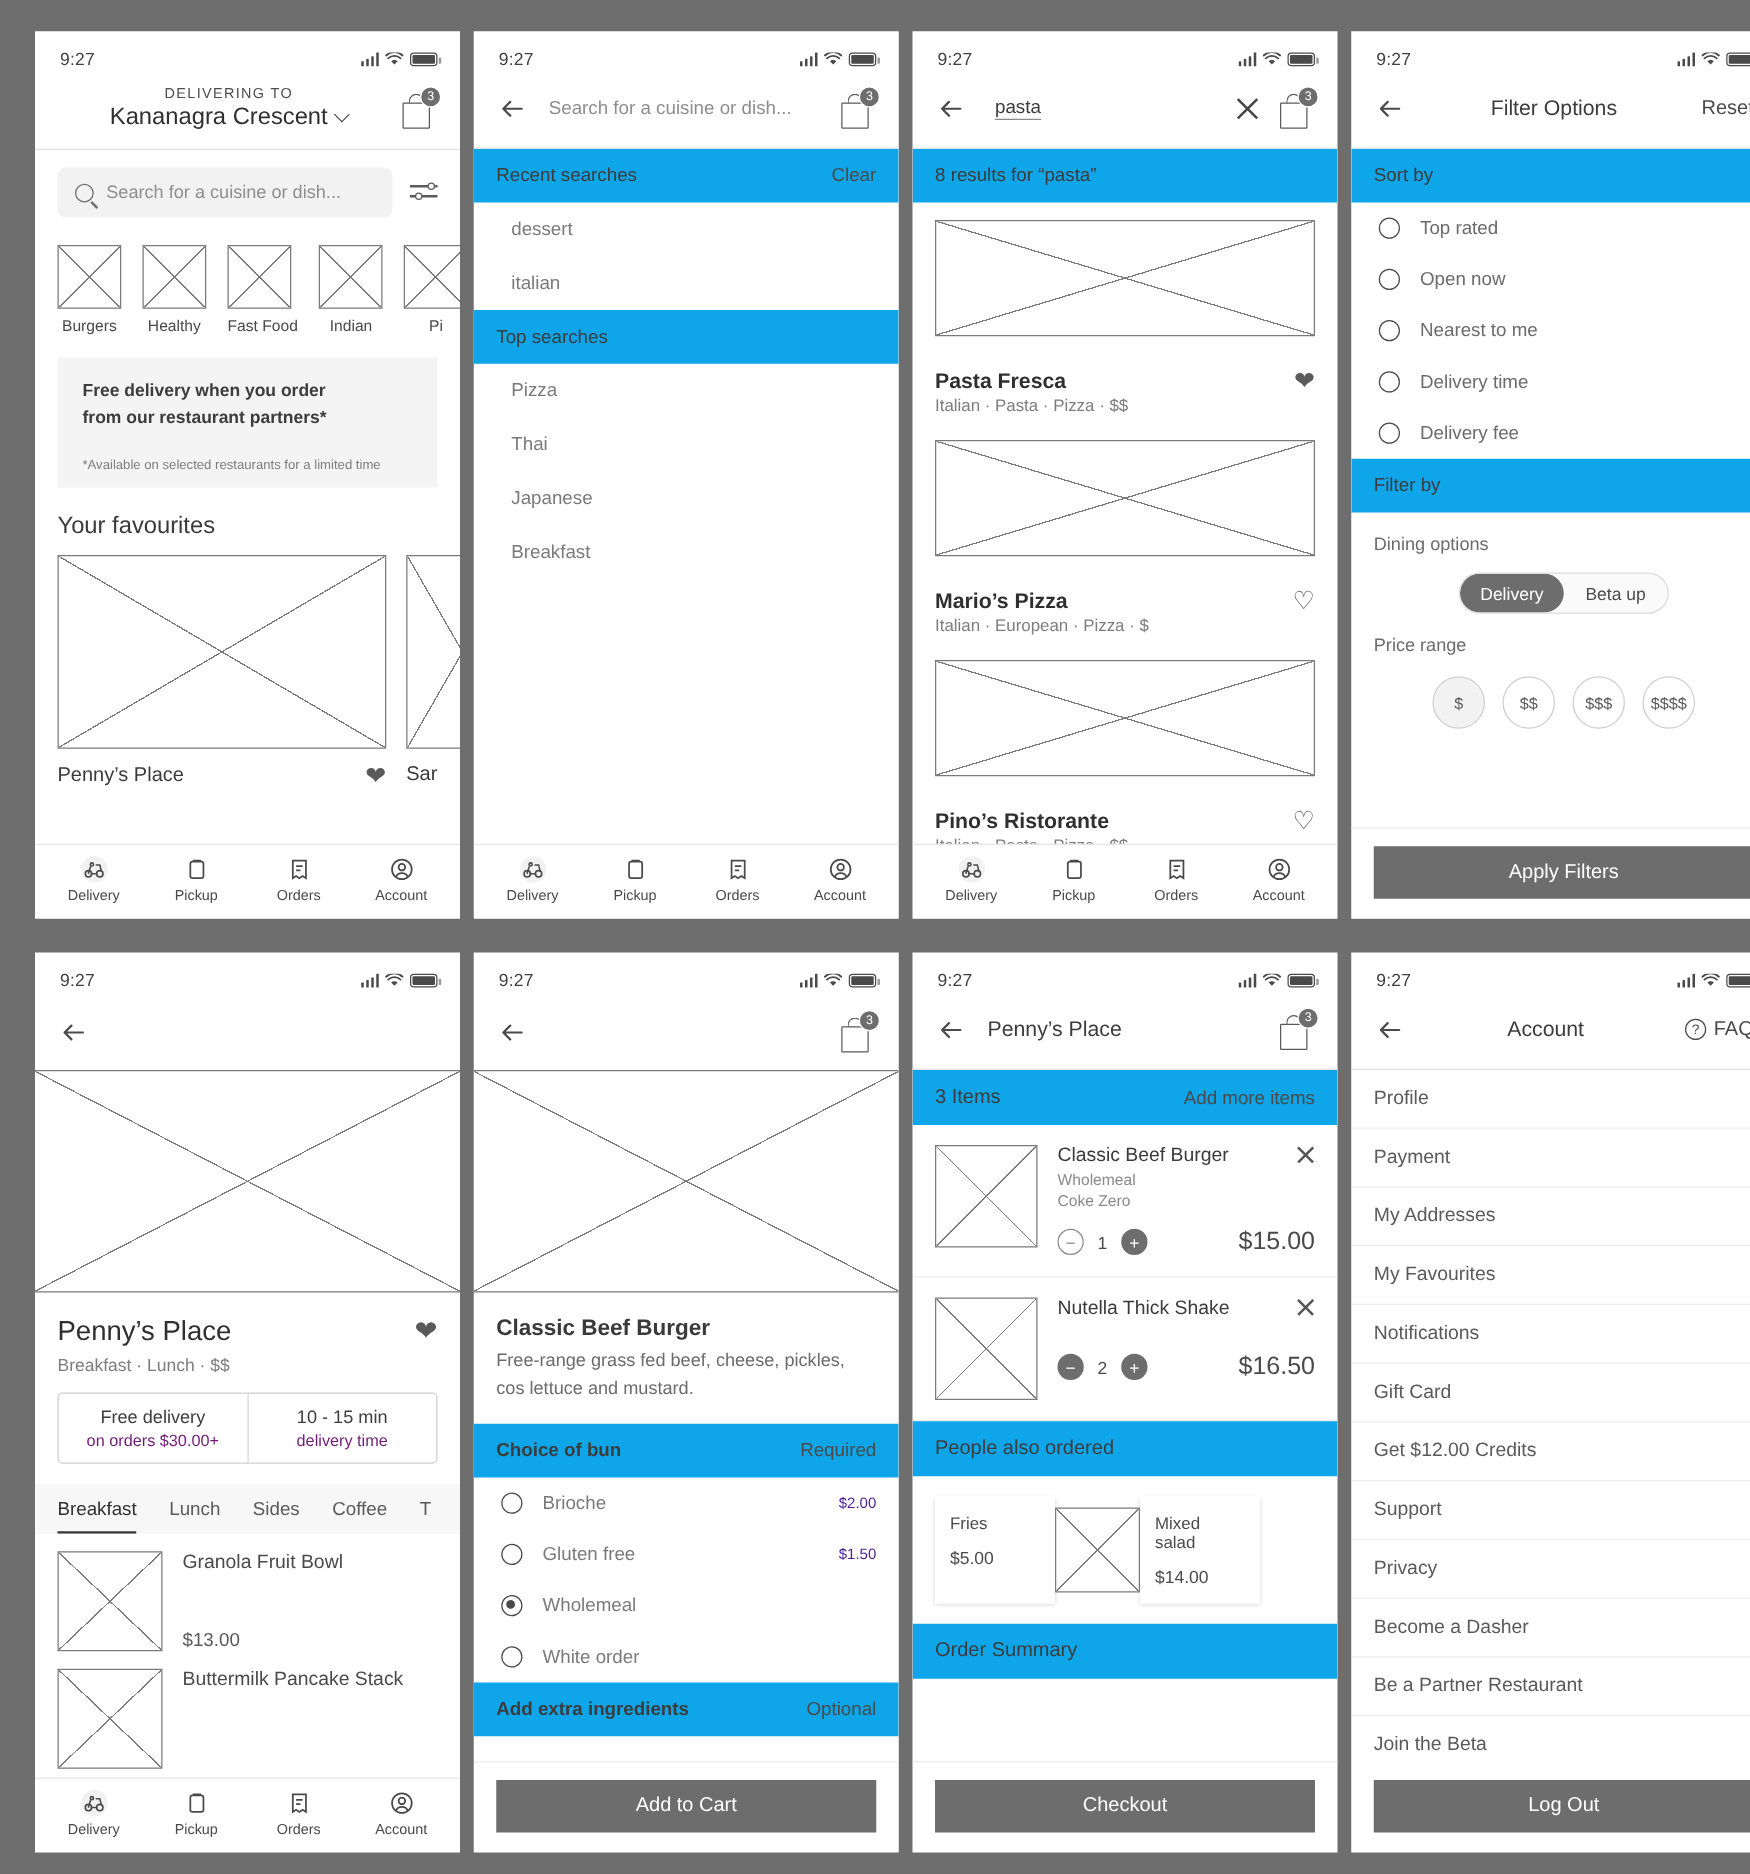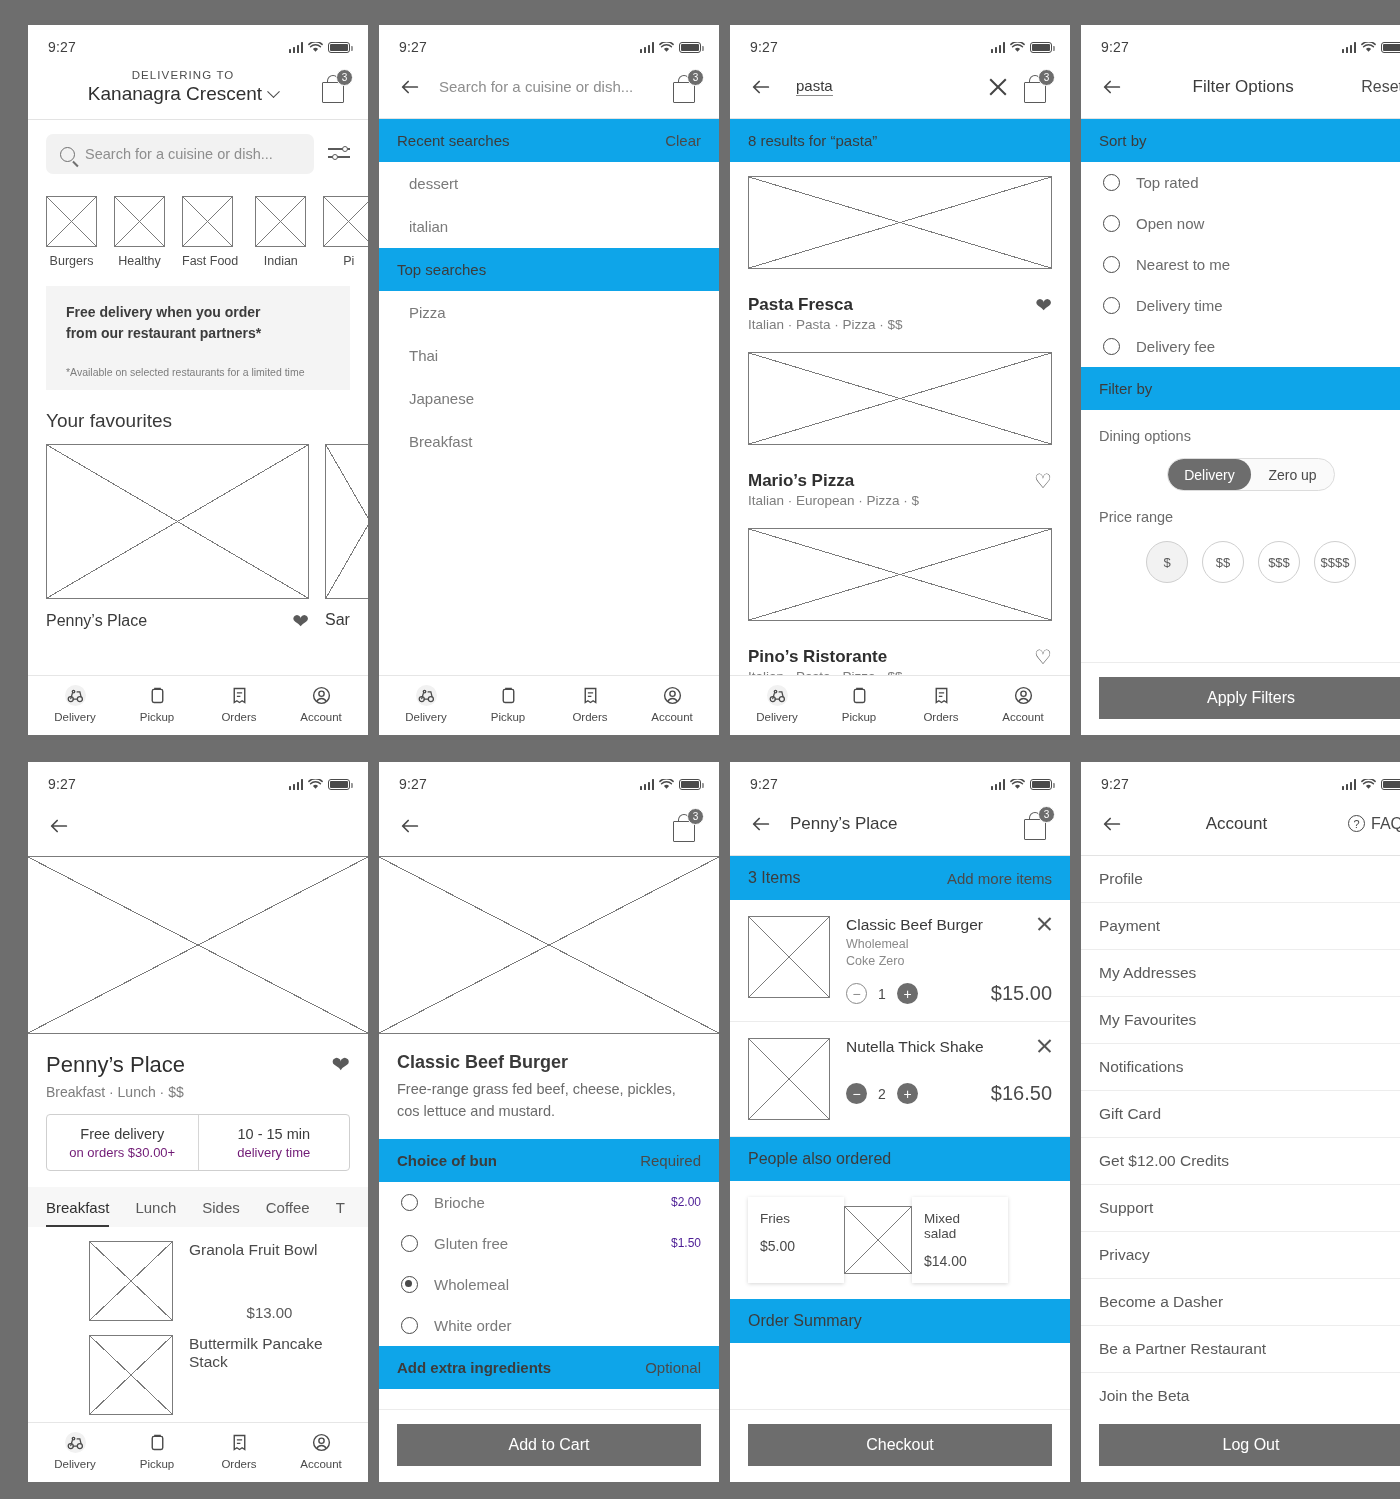--- a/index.html
+++ b/index.html
@@ -200,25 +200,25 @@
   .info-box {
     margin-top: 14px; border:1px solid #cfcfcf; border-radius:4px; display:flex; height: 57px;
   }
   .info-cell { flex:1; display:flex;flex-direction:column;align-items:center;justify-content:center;}
   .info-cell + .info-cell { border-left:1px solid #d6d6d6;}
   .info-cell b { font-weight:400; font-size:14.5px; color:#3c3c3c;}
   .info-cell span { font-size:13px; color:#701a75; margin-top:3px;}
   .tabs { margin-top: 16px; background:#f7f7f7; display:flex; gap: 26px; padding: 12px 18px 0 18px; overflow:hidden;}
   .tab { font-size:15px; color:#5a5a5a; padding-bottom: 9px; white-space:nowrap;}
   .tab.on { color:#2f2f2f; border-bottom: 2.5px solid #3a3a3a; }
-  .menu-item { display:flex; gap: 16px; padding: 14px 18px 0 18px; margin-left: 43px; }
+  .menu-item { display:flex; gap: 16px; padding: 14px 18px 0 18px; }
   .menu-item .ph-box { width:84px;height:80px; flex:0 0 84px;}
   .menu-meta { flex:1; display:flex;flex-direction:column; justify-content:space-between; min-height:80px;}
   .menu-name { font-size:15.5px; color:#4a4a4a;}
-  .menu-price { font-size:15px; color:#5a5a5a; text-align:center;}
+  .menu-price { font-size:15px; color:#5a5a5a; text-align:left;}
 
   
   .item-head { padding: 18px 18px 16px 18px;}
   .item-title { font-size: 18px; color:#3a3a3a; font-weight:600;}
   .item-desc { font-size: 14.5px; color:#6b6b6b; margin-top:6px; line-height:1.5;}
   .opt-row { display:flex; align-items:center; gap:16px; padding: 12px 18px 12px 22px;}
   .opt-row span.lbl { font-size:15px; color:#7a7a7a; flex:1;}
   .opt-row span.price { font-size:12px; color:#4c1d95;}
 
   
@@ -666,21 +666,21 @@
           <span>Delivery fee</span>
         </div>
 
       <div class="sec-head">
         <span>Filter by</span>
       </div>
 
       <div class="field-label">Dining options</div>
       <div class="segmented">
         <div class="seg on">Delivery</div>
-        <div class="seg">Zero up</div>
+        <div class="seg">Beta up</div>
       </div>
 
       <div class="field-label">Price range</div>
       <div class="price-row">
         <div class="price-dot on">$</div>
         <div class="price-dot">$$</div>
         <div class="price-dot">$$$</div>
         <div class="price-dot">$$$$</div>
       </div>
     </div>

